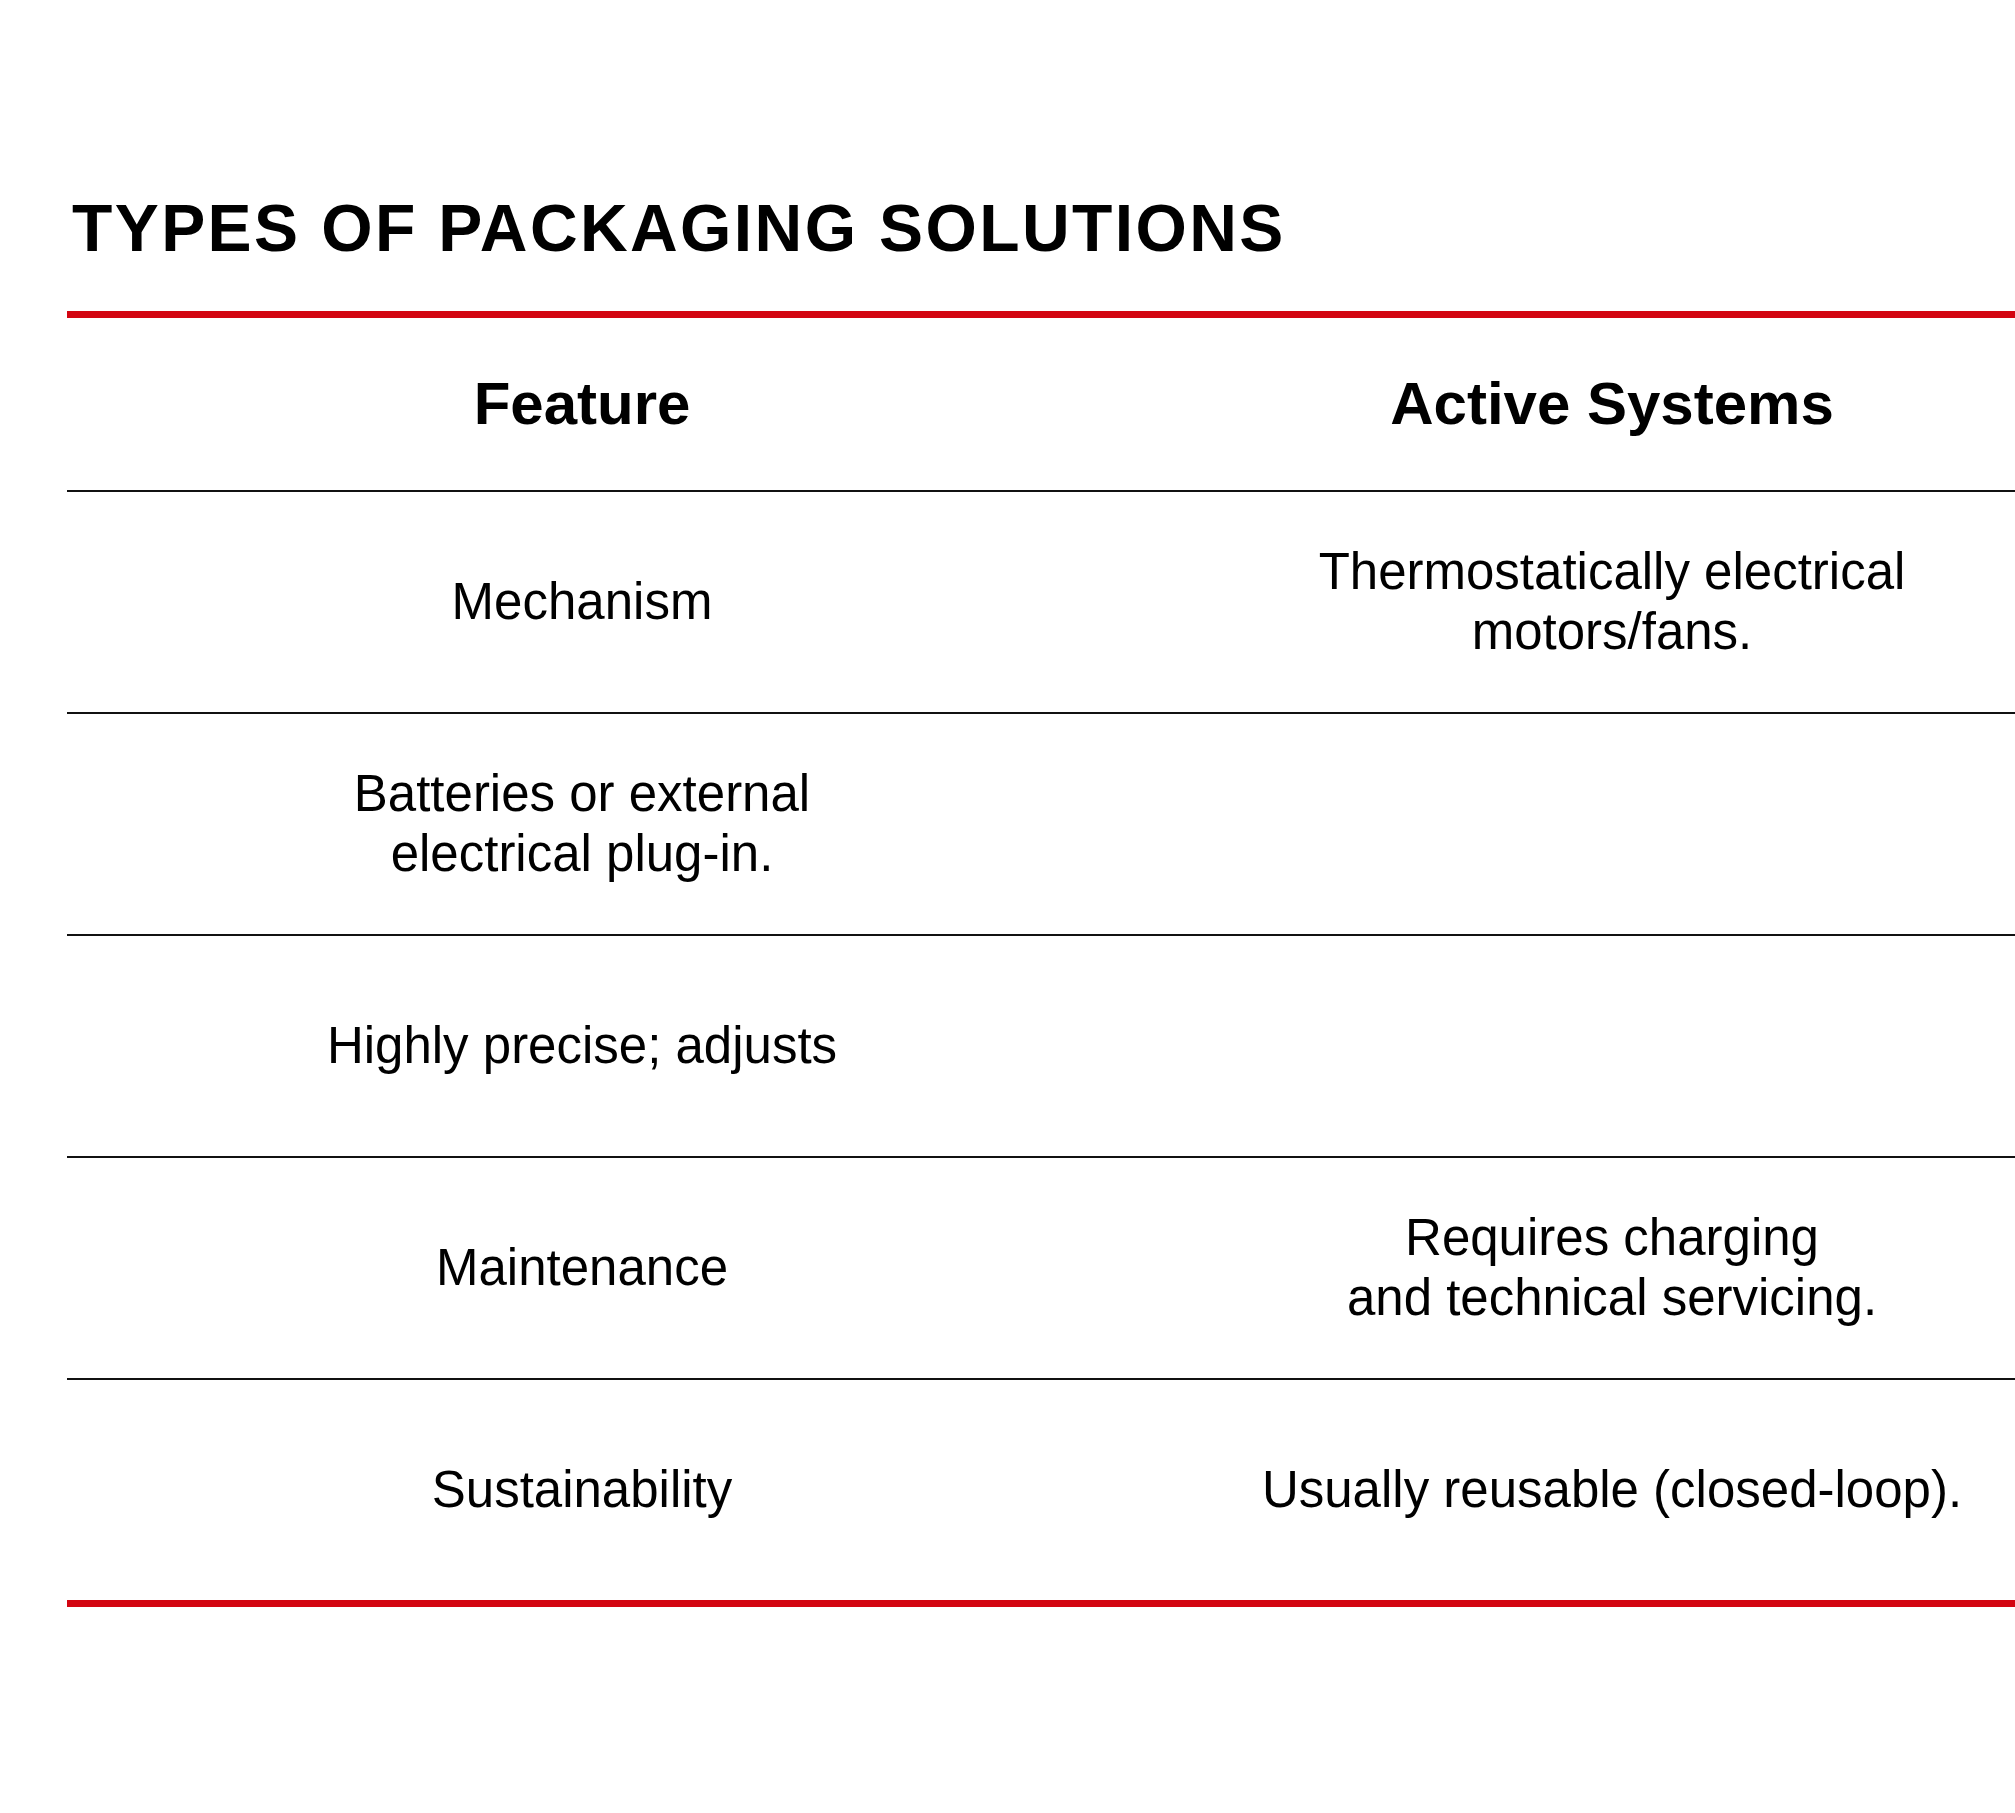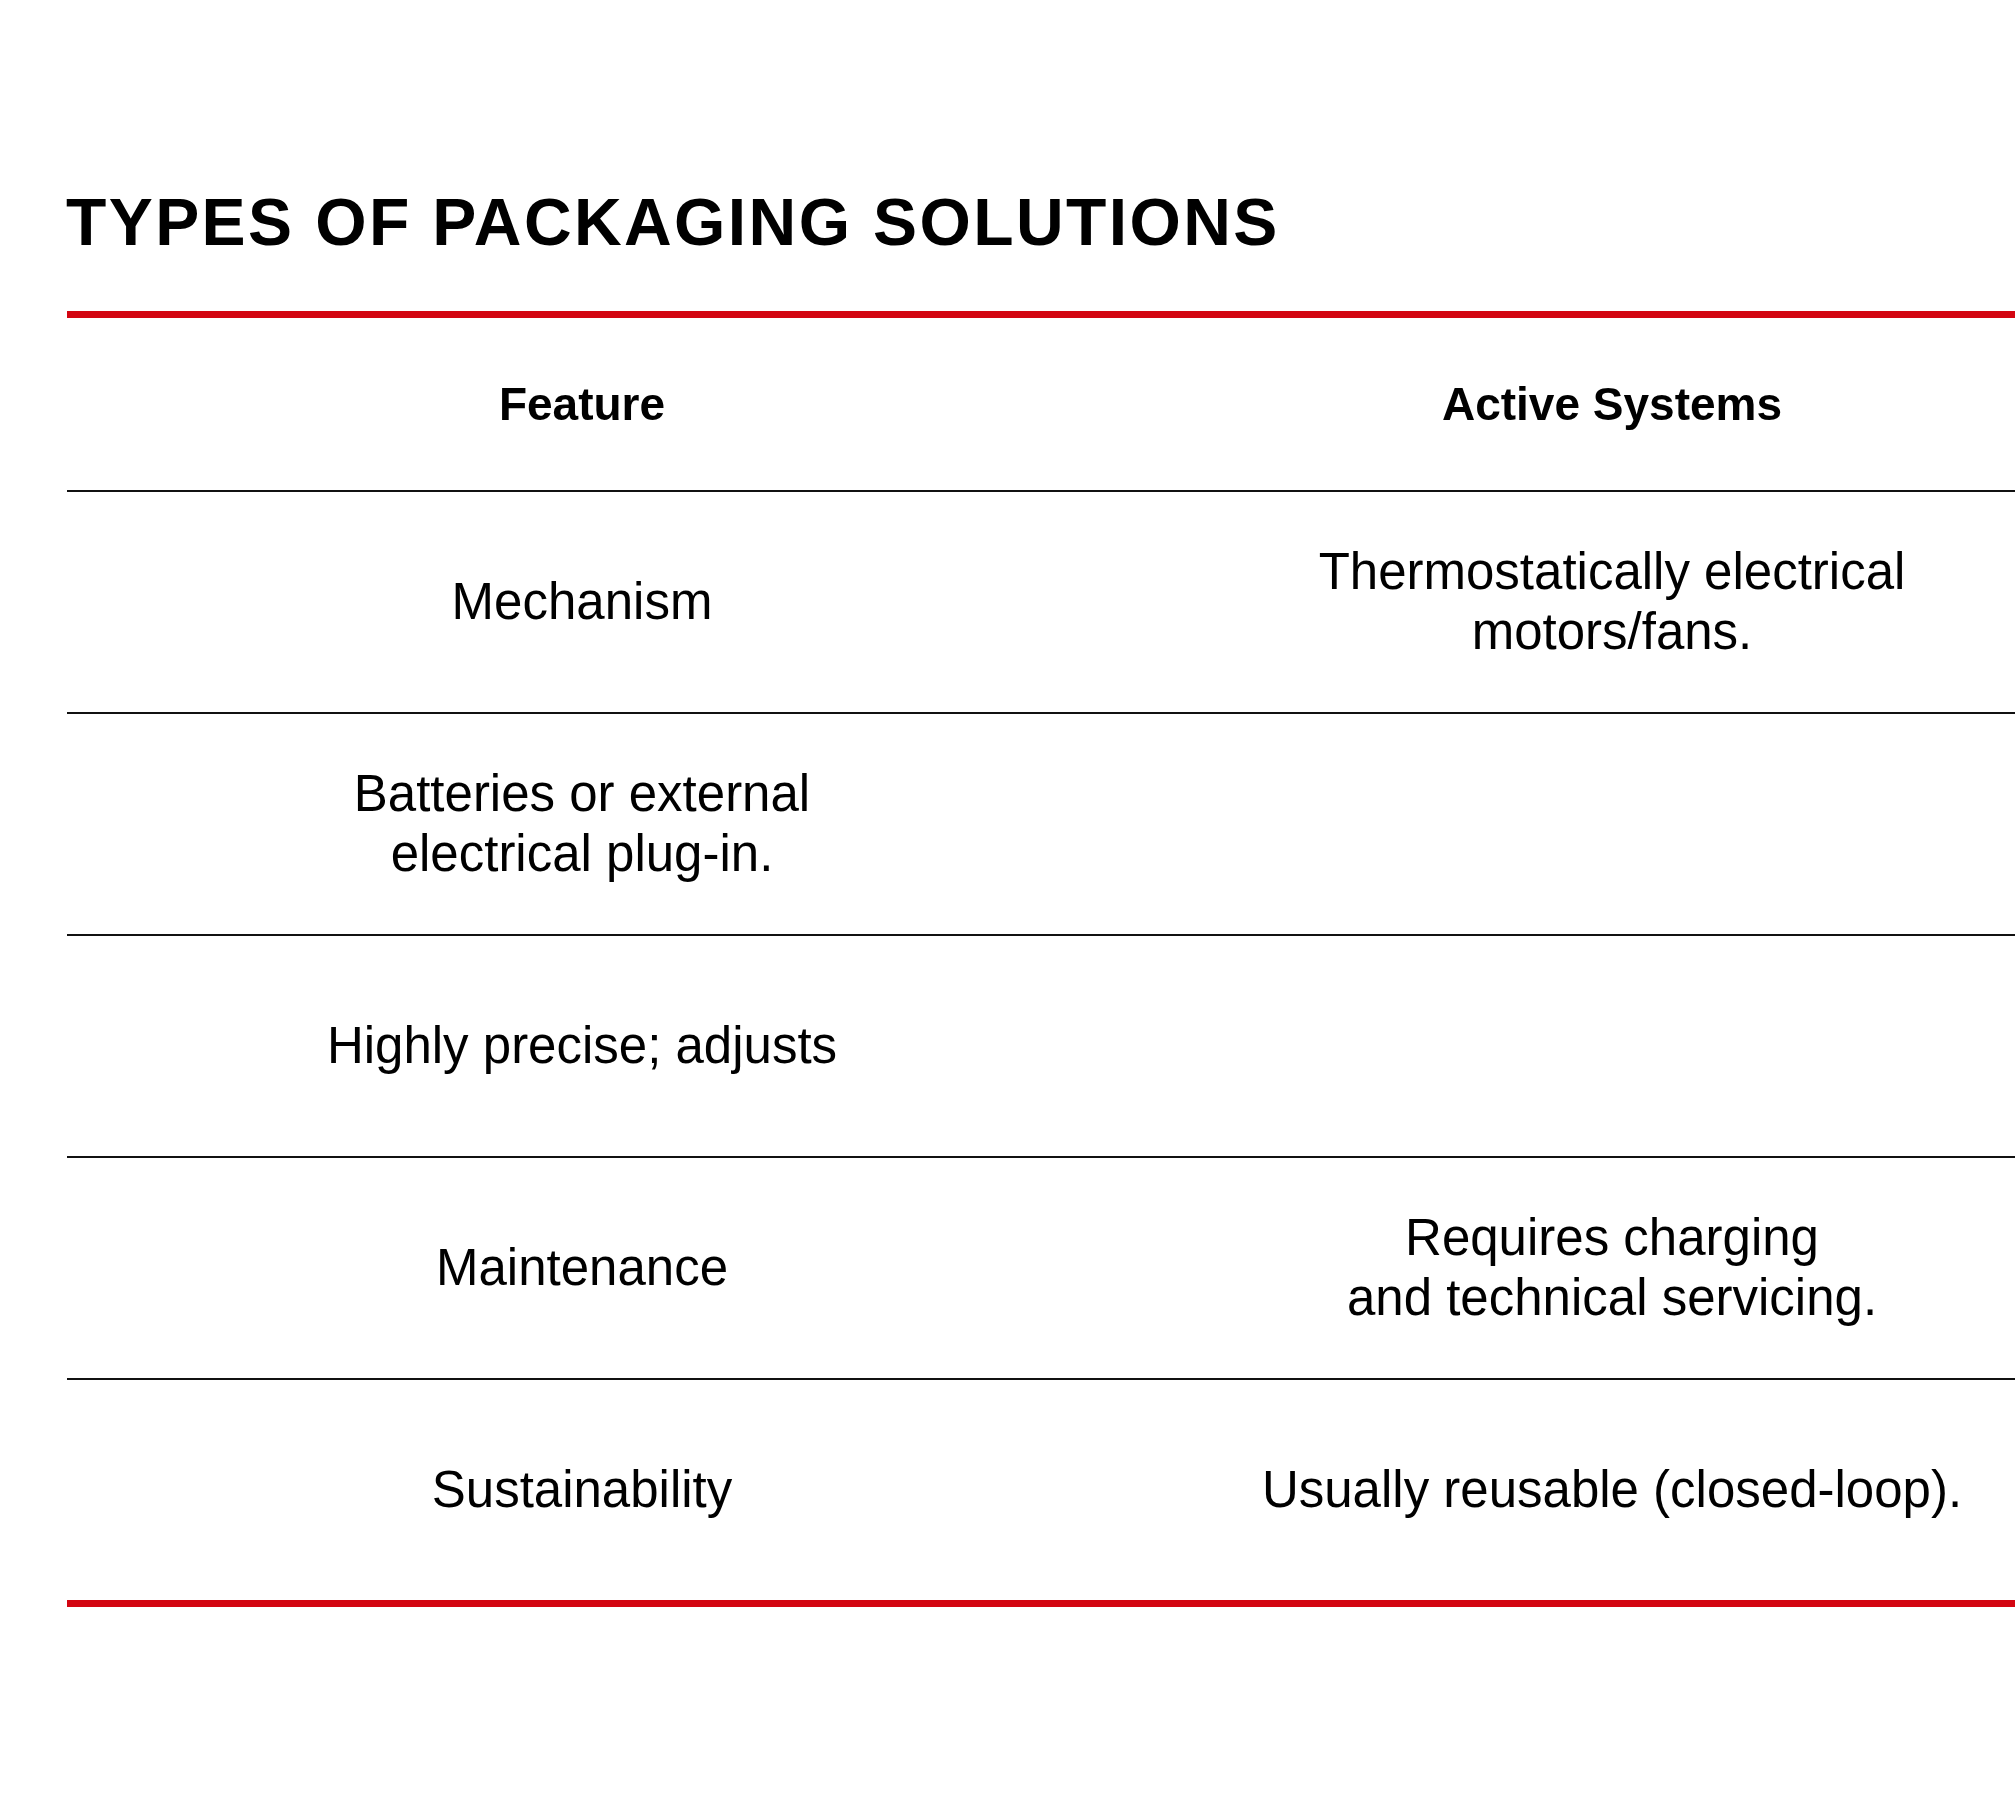--- a/index.html
+++ b/index.html
@@ -54,38 +54,38 @@
     height: 220px;
   }
   .cell {
     text-align: center;
     display: flex;
     align-items: center;
     justify-content: center;
     flex-direction: column;
   }
   .header-cell {
-    font-size: 46px;
+    font-size: 60px;
     font-weight: 700;
     line-height: 1;
   }
   .body-cell {
     font-size: 51px;
     font-weight: 400;
     line-height: 60px;
   }
   .line {
     display: block;
     white-space: nowrap;
   }
 </style>
 </head>
 <body>
 
-<h1 class="page-title" style="margin:0;">TYPES OF PACKAGING SOLUTIONS</h1>
+<h1 class="page-title" style="margin:6px;">TYPES OF PACKAGING SOLUTIONS</h1>
 
 <div class="table-wrap">
   <div class="rule-red"></div>
 
   <div class="row header-row">
     <div class="cell header-cell">Feature</div>
     <div class="cell header-cell">Active Systems</div>
 
   </div>
   <div class="rule-black"></div>

